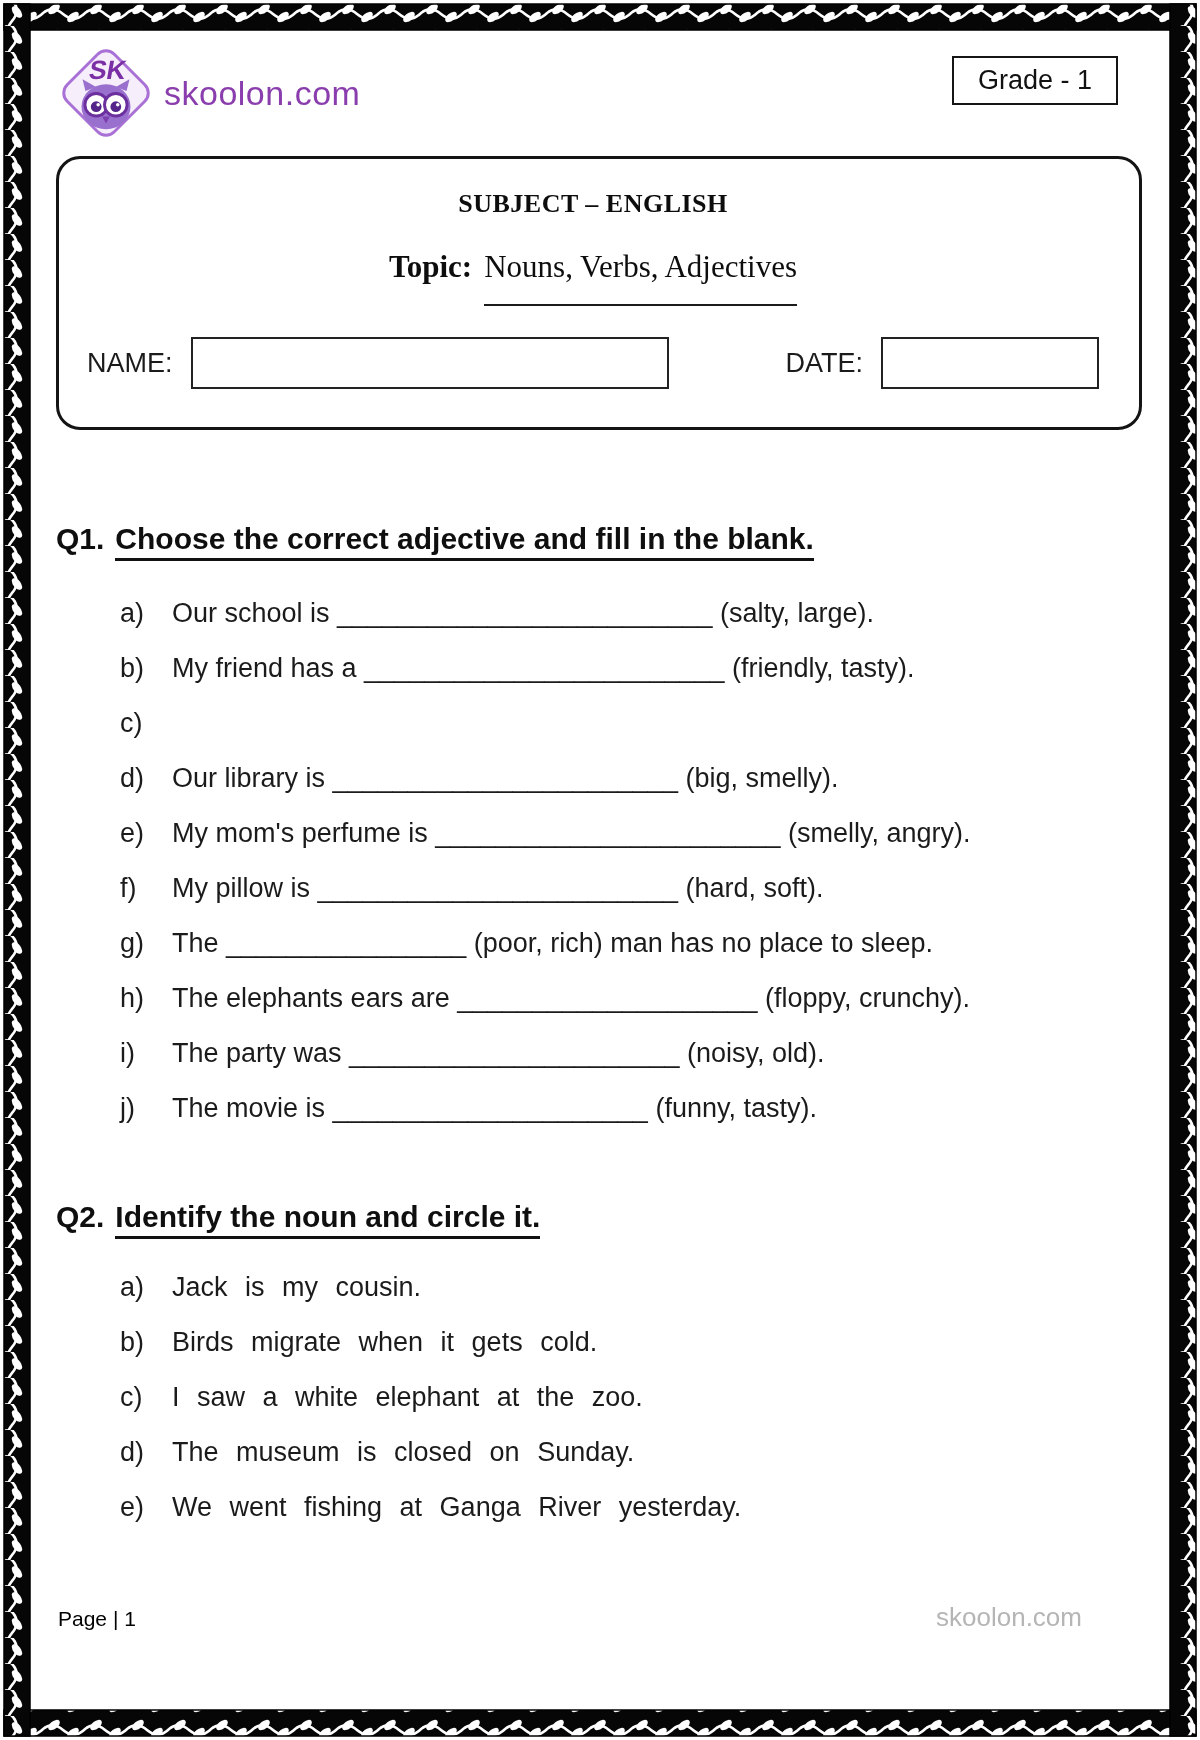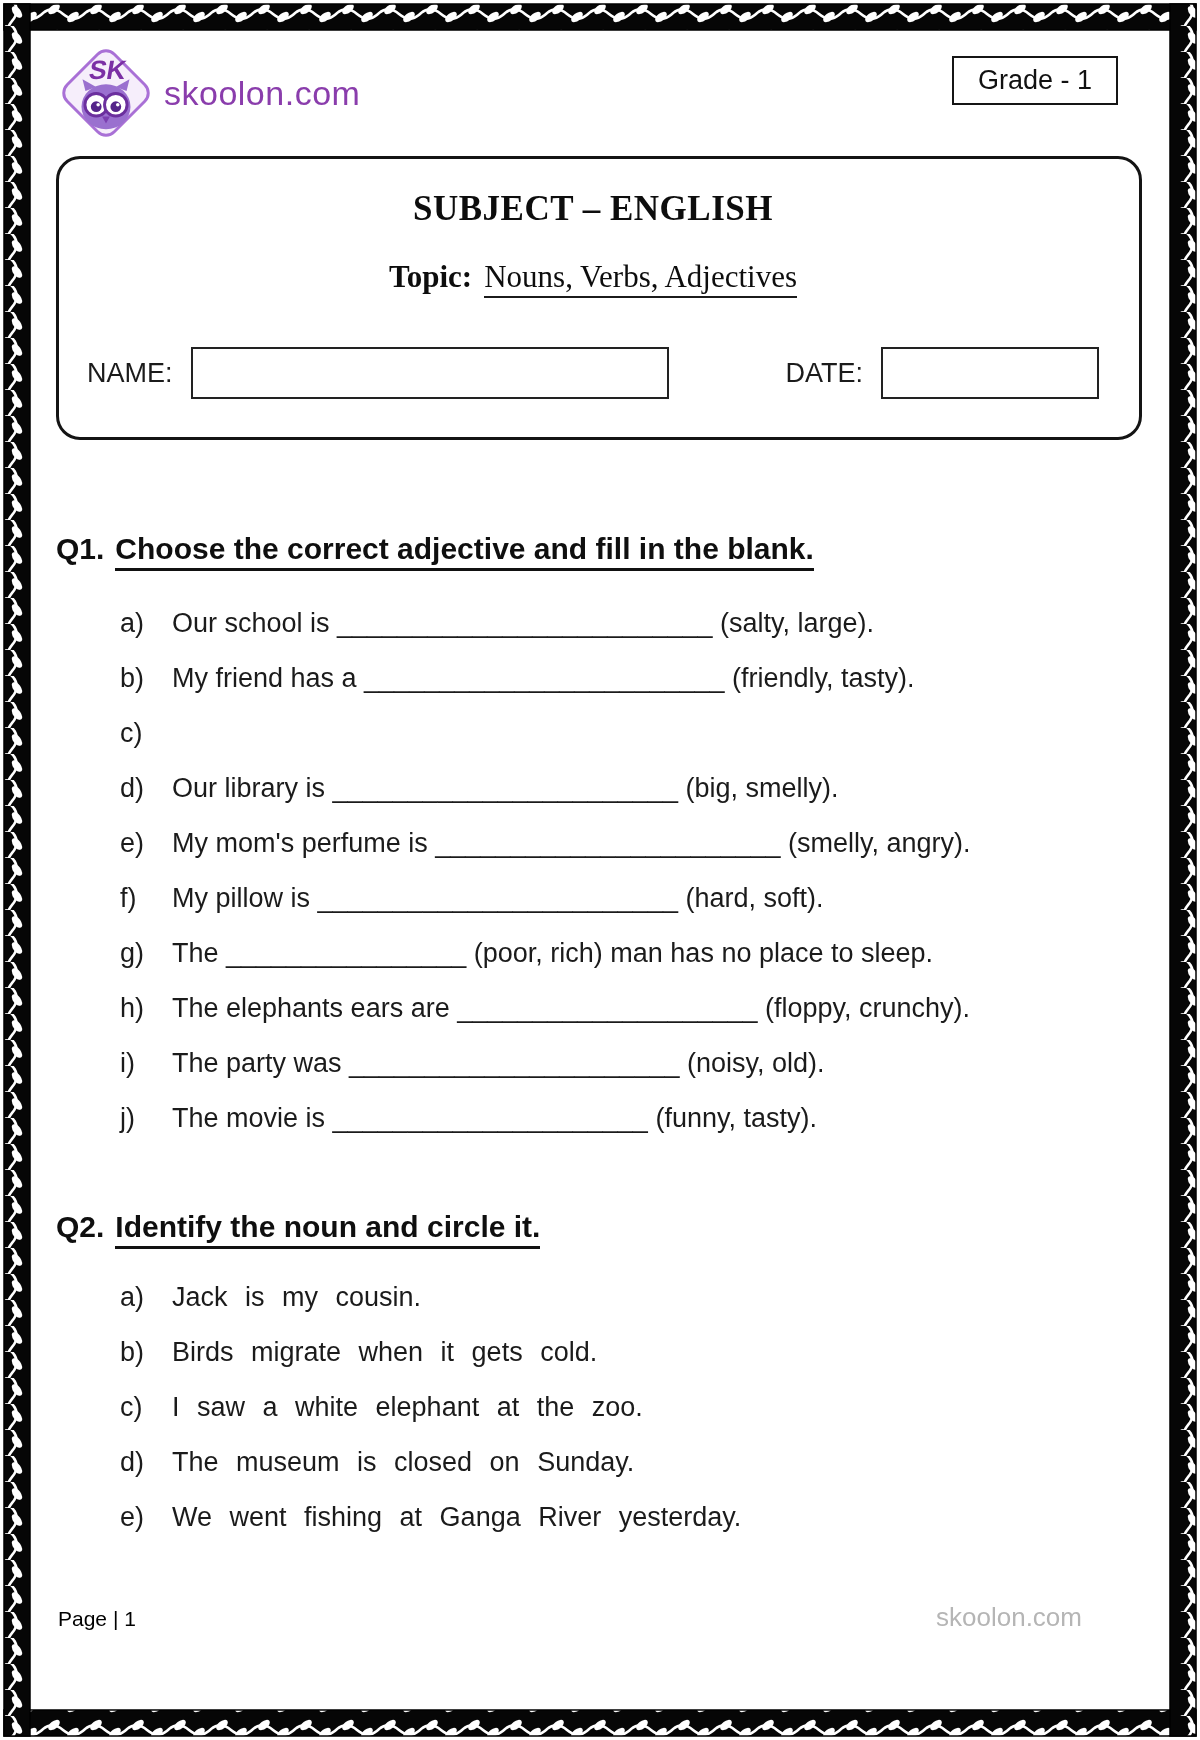--- a/index.html
+++ b/index.html
@@ -20,25 +20,25 @@
     padding:7px 24px;font-size:27px;color:#111;
   }
 
   
   .header-box{
     margin-top:14px;border:3px solid #141414;border-radius:24px;
     padding:30px 40px 38px 28px;background:#fff;
   }
   .subject-title{
     text-align:center;font-family:"Liberation Serif",serif;font-weight:700;
-    font-size:35px;letter-spacing:.5px;color:#0d0d0d;
+    font-size:26px;letter-spacing:.5px;color:#0d0d0d;
   }
   .topic-line{text-align:center;margin-top:30px;font-family:"Liberation Serif",serif;font-size:31px;color:#0d0d0d;}
   .topic-label{font-weight:700;margin-right:12px;margin-top:32px;}
-  .topic-value{border-bottom:2.5px solid #1b1b1b;padding-bottom:2px;}
+  .topic-value{border-bottom:2.5px solid #1b1b1b;padding-bottom:20px;}
   .name-date-row{margin-top:52px;display:flex;align-items:center;font-size:27px;}
   .fill-box{
     border:2.5px solid #222;height:52px;background:#fff;border-radius:0;
     font-size:26px;font-family:"Liberation Sans",sans-serif;padding:0 10px;box-sizing:border-box;outline:none;
   }
   .name-box{width:478px;margin-left:18px;}
   .date-label{margin-left:auto;}
   .date-box{width:218px;margin-left:18px;}
 
   

